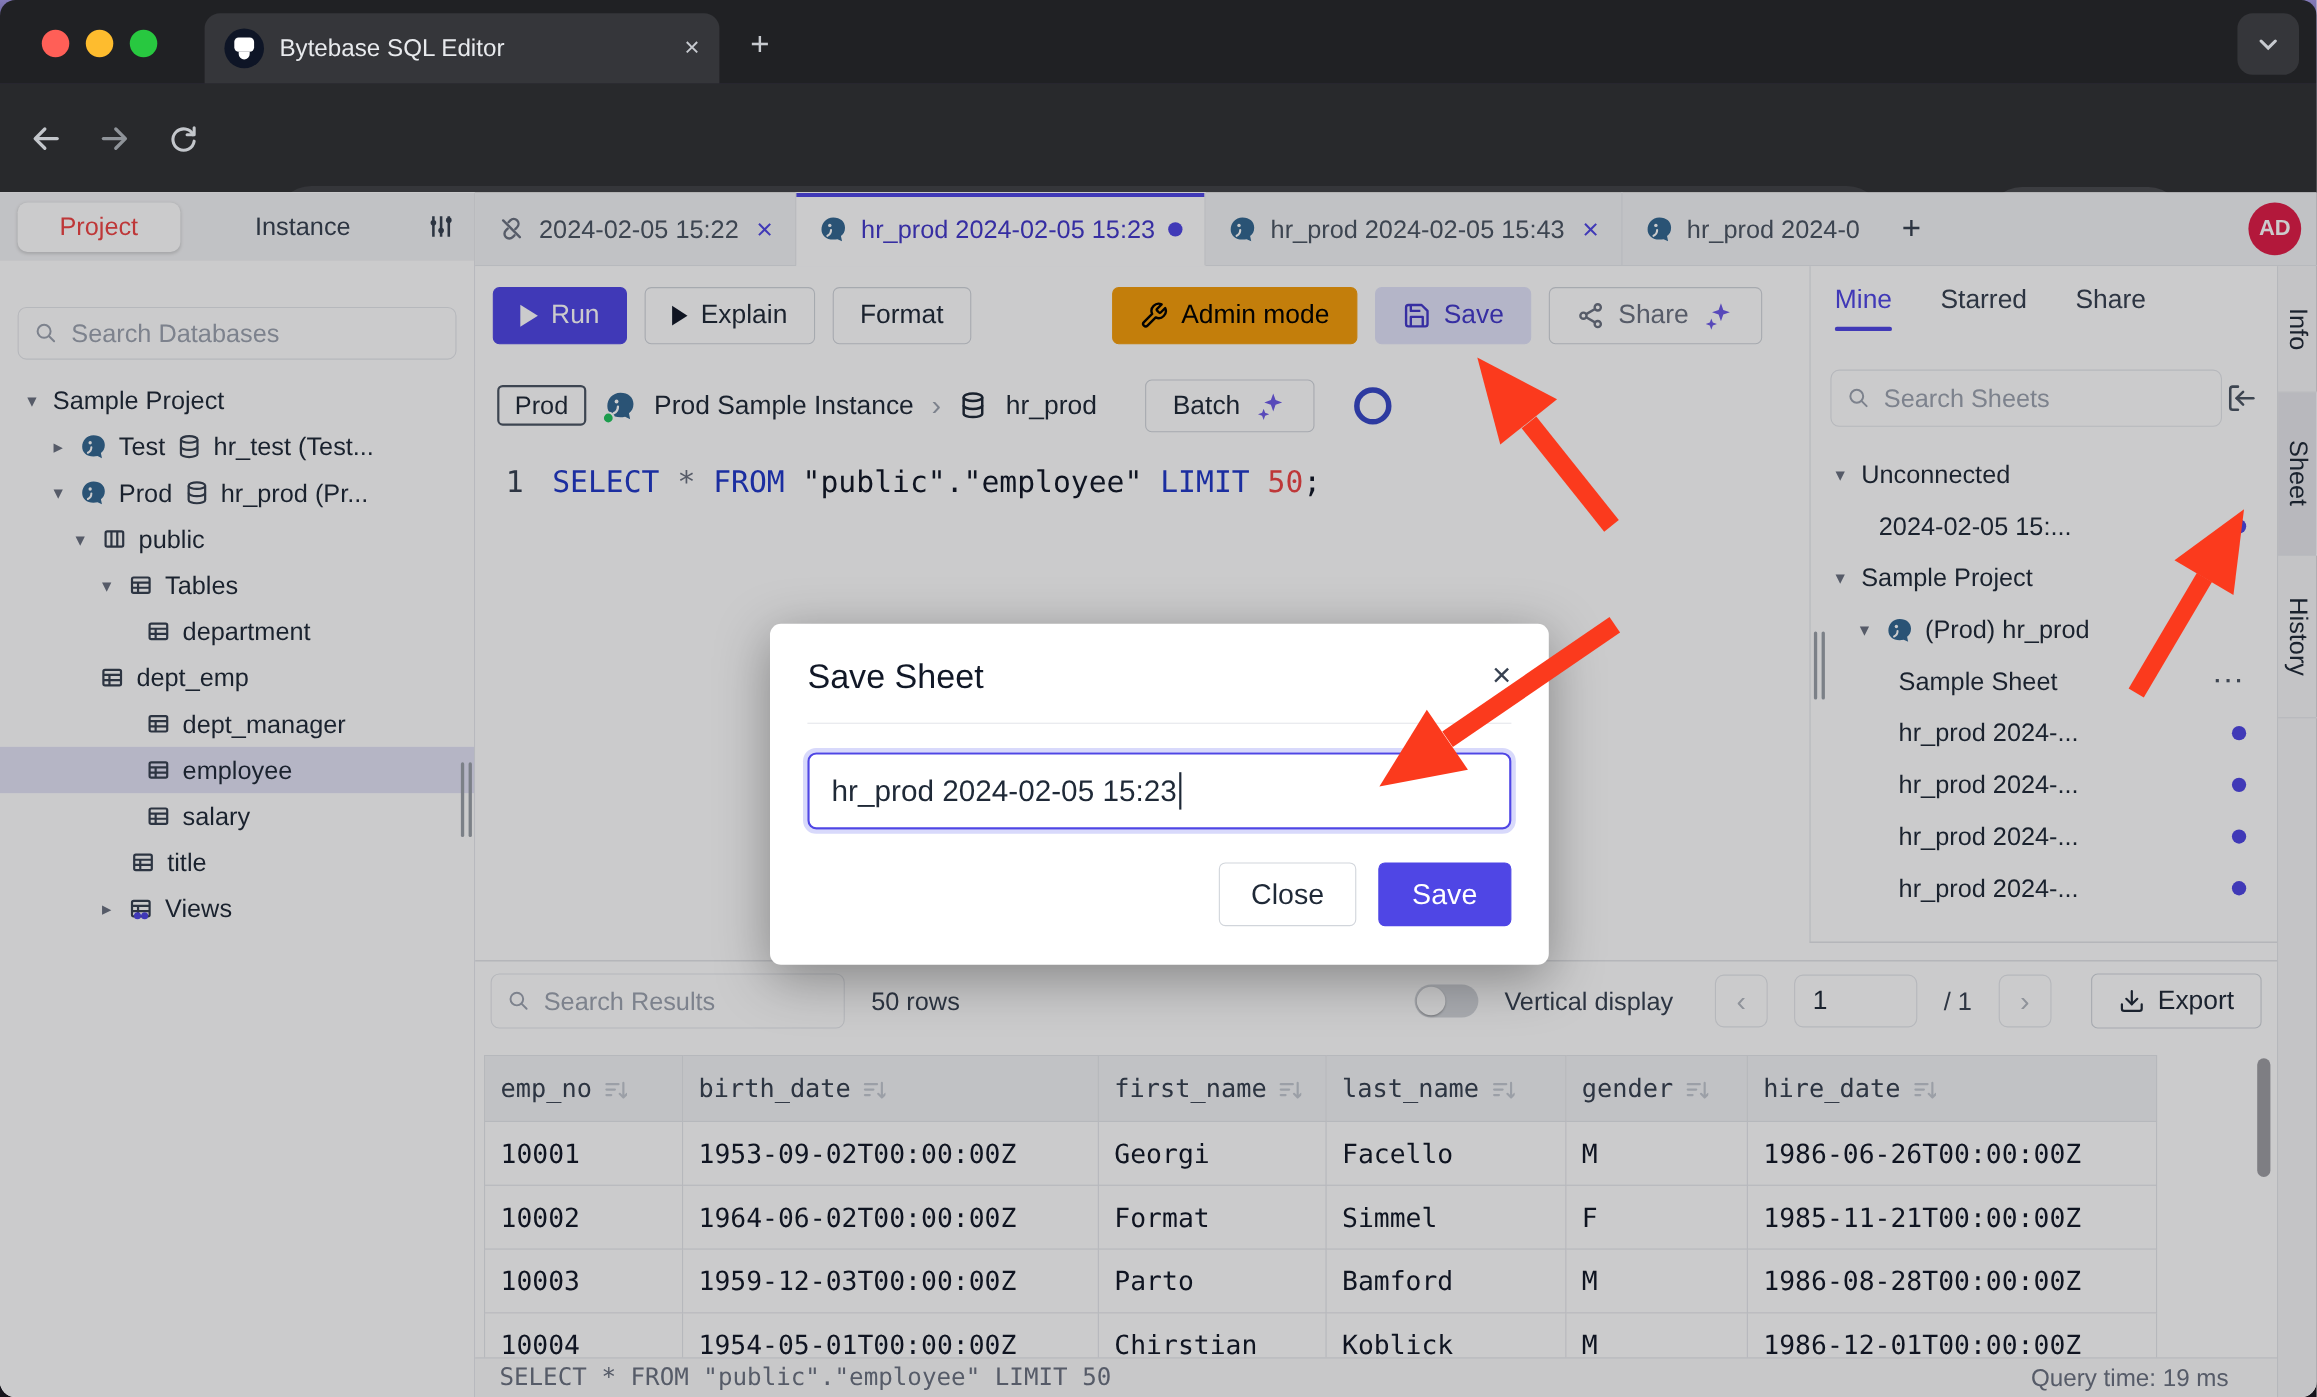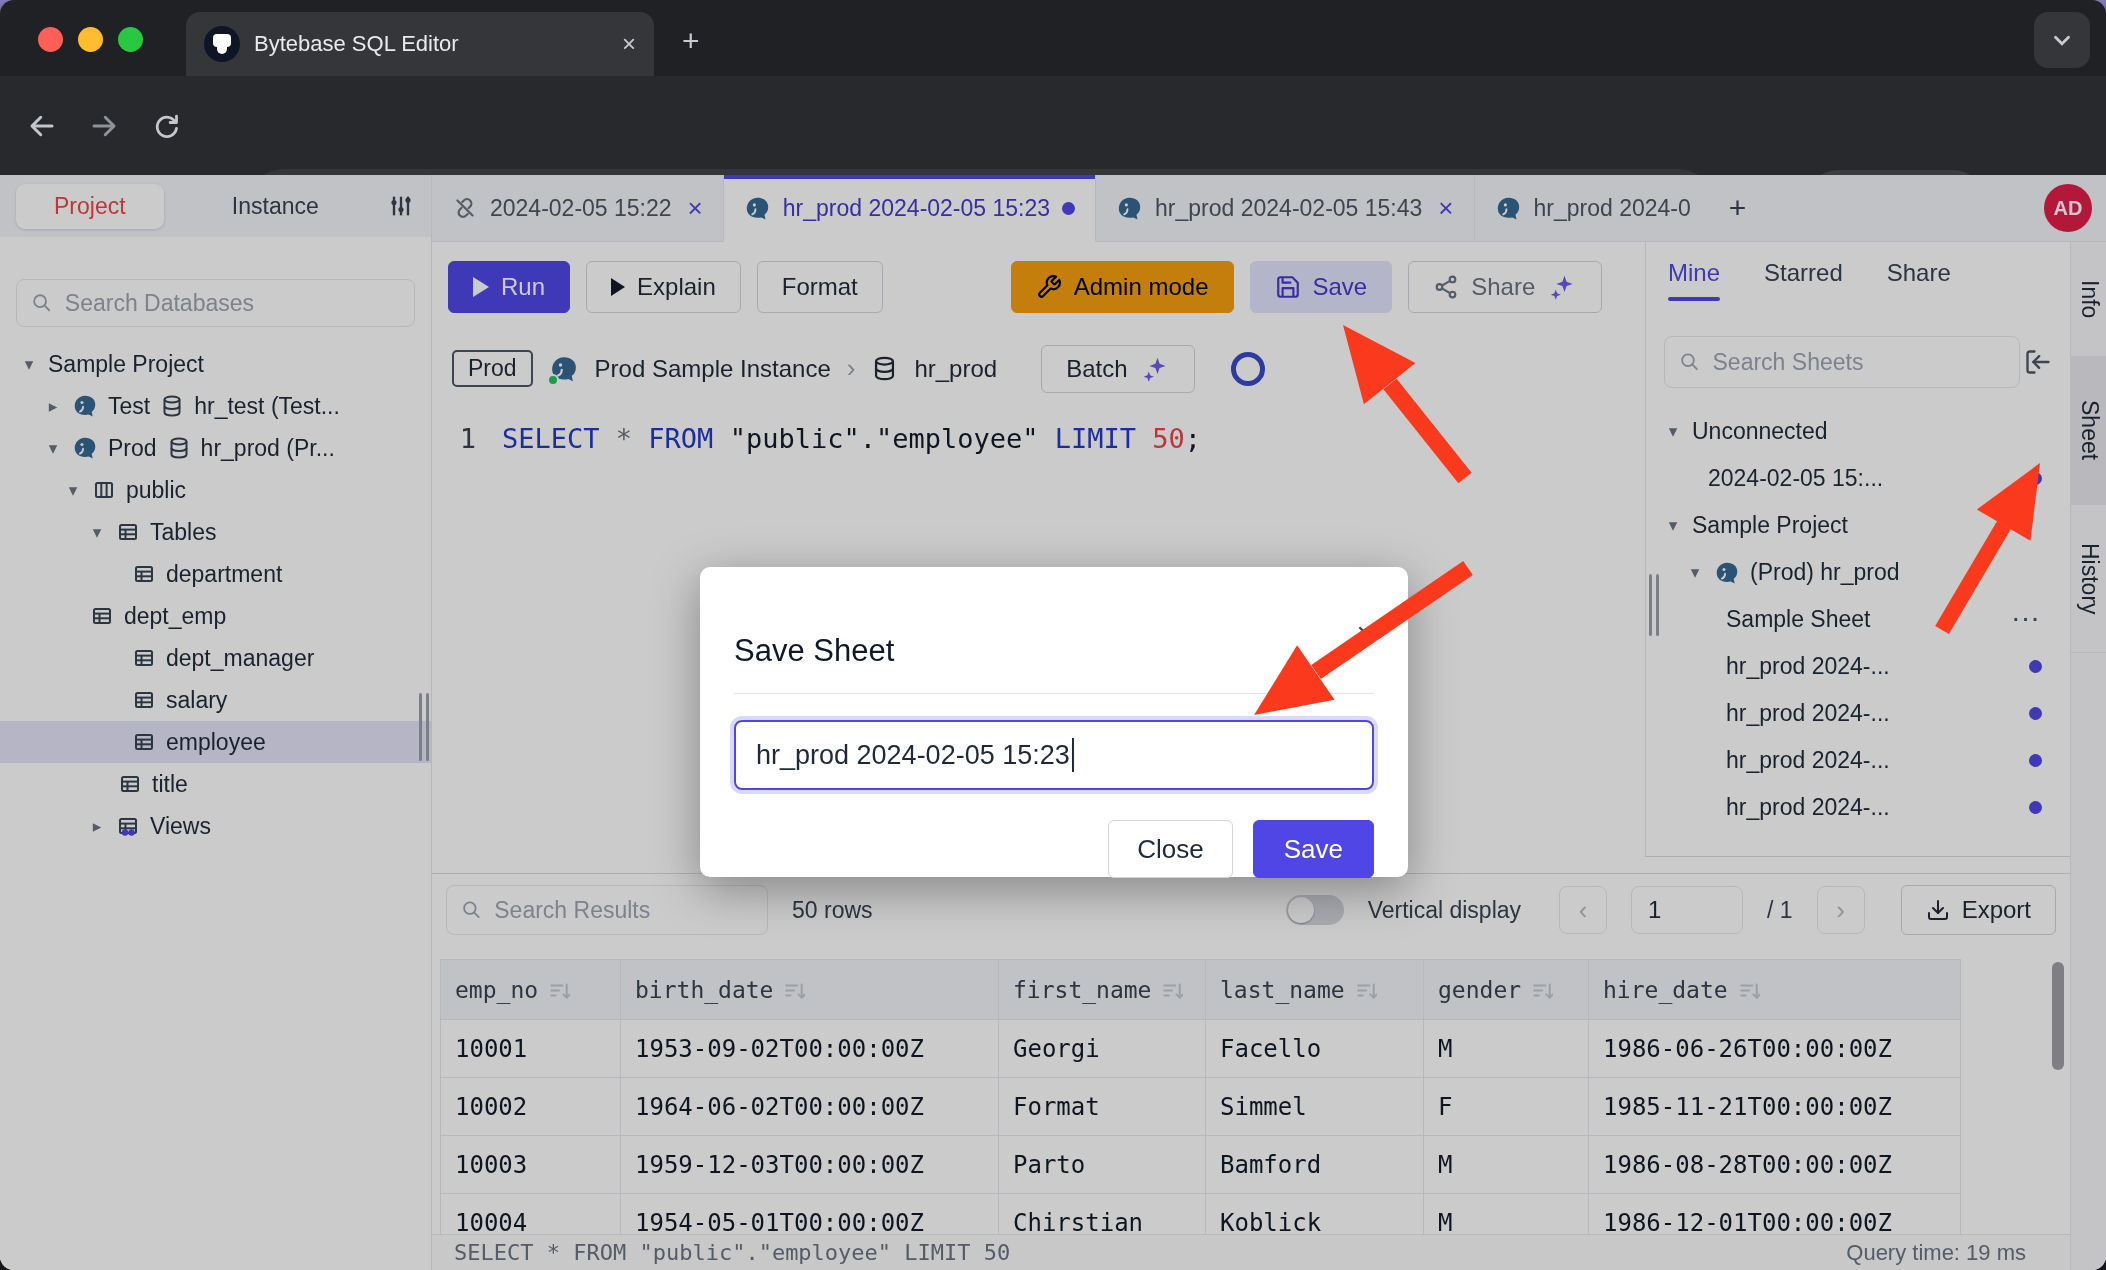--- a/index.html
+++ b/index.html
@@ -155,21 +155,21 @@
   .vscroll { position:absolute; right:6px; top:88px; width:12px; height:108px; background:rgba(40,40,50,.45); border-radius:6px; }
   .statusbar { position:absolute; left:0; bottom:0; width:1638px; height:36px; background:#fbfbfc; border-top:1px solid #e5e7eb;
                display:flex; align-items:center; font-size:22px; color:#6b7280; }
   .statusbar .sq { padding-left:22px; flex:1; }
   .statusbar .qt { padding-right:44px; }
 
   
   .modal { position:absolute; left:700px; top:392px; width:708px; height:310px; background:#fff; border-radius:10px;
            box-shadow:0 12px 48px rgba(0,0,0,.35); z-index:50; }
   .m-head { display:flex; align-items:center; padding:30px 34px 24px 34px; }
-  .m-title { font-size:31px; color:#111827; font-weight:500; flex:1;margin-top:36px; }
+  .m-title { font-size:31px; color:#111827; font-weight:500; flex:1; }
   .m-x { font-size:30px; color:#374151; }
   .m-div { height:1px; background:#e5e7eb; margin:0 34px; }
   .m-input { margin:26px 34px 0 34px; height:70px; border:2px solid #4f46e5; border-radius:8px;
              box-shadow:0 0 0 4px rgba(99,102,241,.25); display:flex; align-items:center; padding:0 20px;
              font-size:27px; color:#1f2937; }
   .caret { display:inline-block; width:2px; height:34px; background:#1f2937; margin-left:2px; }
   .m-foot { display:flex; justify-content:flex-end; gap:20px; padding:30px 34px 0 34px; }
   .btn-close { font-size:26px; padding:0 28px; height:58px; }
   .btn-msave { font-size:26px; padding:0 30px; height:58px; background:#4f46e5; border:1px solid #4f46e5; color:#fff; }
 
@@ -443,35 +443,35 @@
           <span>dept_emp</span>
         </div>
         <div class="trow" style="padding-left:132px">
           <span class="ic" style="color:#374151">
               <svg width="24" height="24" viewBox="0 0 24 24">
                 <use href="#i-table"></use>
               </svg>
             </span>
           <span>dept_manager</span>
         </div>
+        <div class="trow sel" style="padding-left:132px">
+          <span class="ic" style="color:#374151">
+              <svg width="24" height="24" viewBox="0 0 24 24">
+                <use href="#i-table"></use>
+              </svg>
+            </span>
+          <span>employee</span>
+        </div>
         <div class="trow" style="padding-left:132px">
           <span class="ic" style="color:#374151">
               <svg width="24" height="24" viewBox="0 0 24 24">
                 <use href="#i-table"></use>
               </svg>
             </span>
           <span>salary</span>
-        </div>
-        <div class="trow sel" style="padding-left:132px">
-          <span class="ic" style="color:#374151">
-              <svg width="24" height="24" viewBox="0 0 24 24">
-                <use href="#i-table"></use>
-              </svg>
-            </span>
-          <span>employee</span>
         </div>
         <div class="trow" style="padding-left:118px">
           <span class="ic" style="color:#374151">
               <svg width="24" height="24" viewBox="0 0 24 24">
                 <use href="#i-table"></use>
               </svg>
             </span>
           <span>title</span>
         </div>
         <div class="trow" style="padding-left:88px">

